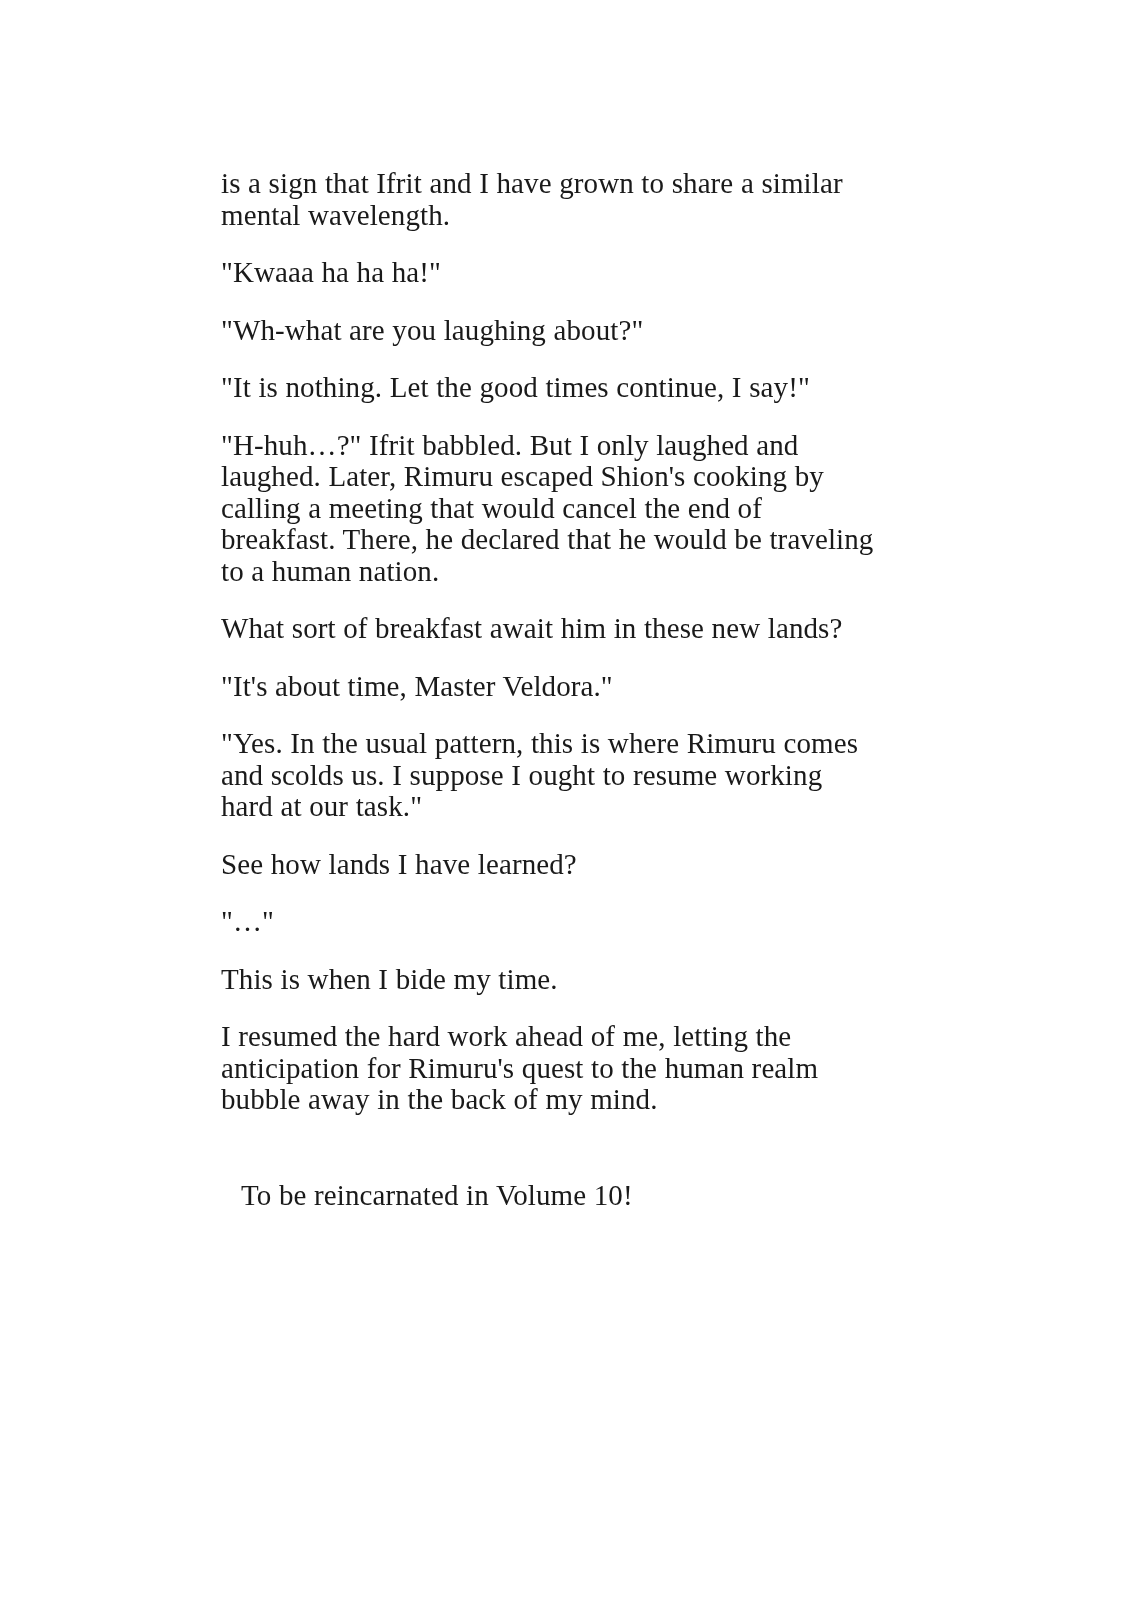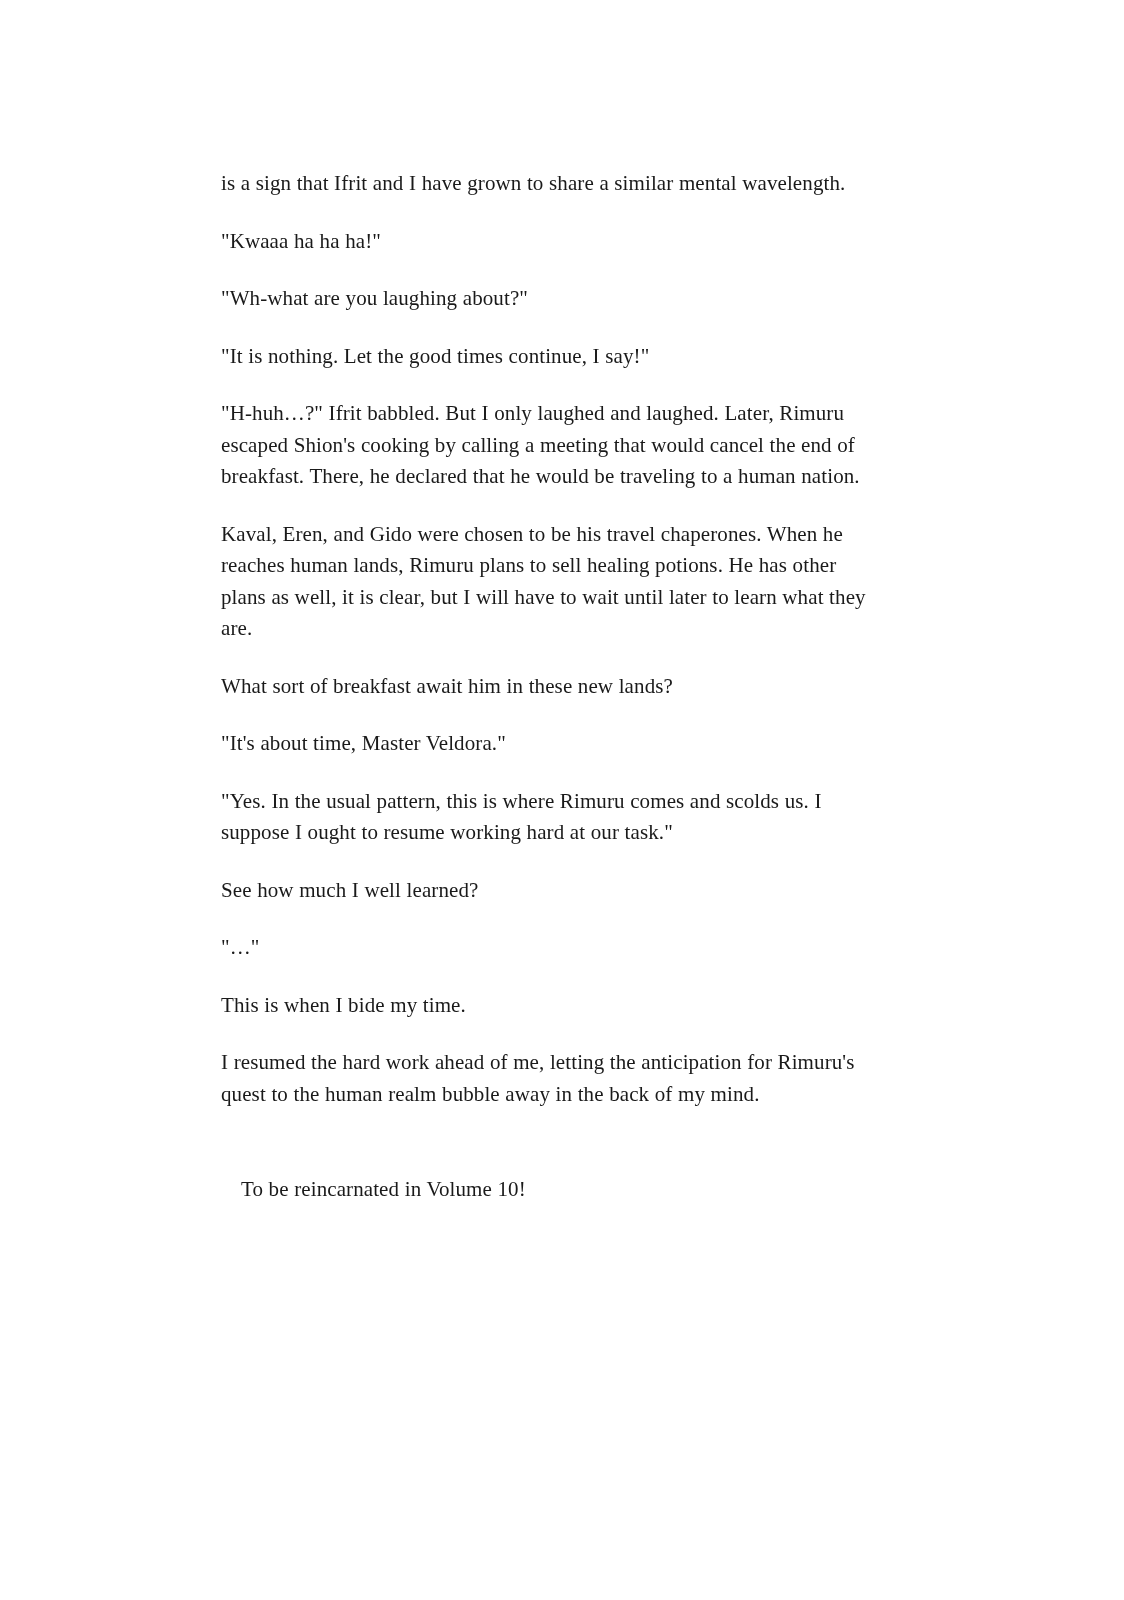--- a/index.html
+++ b/index.html
@@ -21,21 +21,21 @@
     background: #ffffff;
     box-sizing: border-box;
   }
   .text-column {
     position: absolute;
     left: 221px;
     top: 168px;
     width: 660px;
   }
   .para {
-    font-size: 21px;
+    font-size: 29px;
     line-height: 31.5px;
     margin: 0 0 26px 0;
     text-align: left;
     letter-spacing: 0.1px;
     word-spacing: 0.2px;
   }
   .para:last-child {
     margin-bottom: 0;
     margin-left: 20px;
   }
@@ -46,23 +46,22 @@
 </head>
 <body>
 
 <div class="page">
   <div class="text-column">
     <p class="para">is a sign that Ifrit and I have grown to share a similar mental wavelength.</p>
     <p class="para">"Kwaaa ha ha ha!"</p>
     <p class="para">"Wh-what are you laughing about?"</p>
     <p class="para">"It is nothing. Let the good times continue, I say!"</p>
     <p class="para">"H-huh…?" Ifrit babbled. But I only laughed and laughed. Later, Rimuru escaped Shion's cooking by calling a meeting that would cancel the end of breakfast. There, he declared that he would be traveling to a human nation.</p>
-    <p class="para">Kaval, Eren, and Gido were chosen to be his travel chaperones. When he reaches human lands, Rimuru plans to sell healing potions. He has other plans as well, it is clear, but I will have to wait until later to learn what they are.</p>
     <p class="para">What sort of breakfast await him in these new lands?</p>
     <p class="para">"It's about time, Master Veldora."</p>
     <p class="para">"Yes. In the usual pattern, this is where Rimuru comes and scolds us. I suppose I ought to resume working hard at our task."</p>
-    <p class="para">See how much I well learned?</p>
+    <p class="para">See how lands I have learned?</p>
     <p class="para">"…"</p>
     <p class="para">This is when I bide my time.</p>
     <p class="para">I resumed the hard work ahead of me, letting the anticipation for Rimuru's quest to the human realm bubble away in the back of my mind.</p>
     <p class="para closing">To be reincarnated in Volume 10!</p>
   </div>
 </div>
 
 </body></html>

